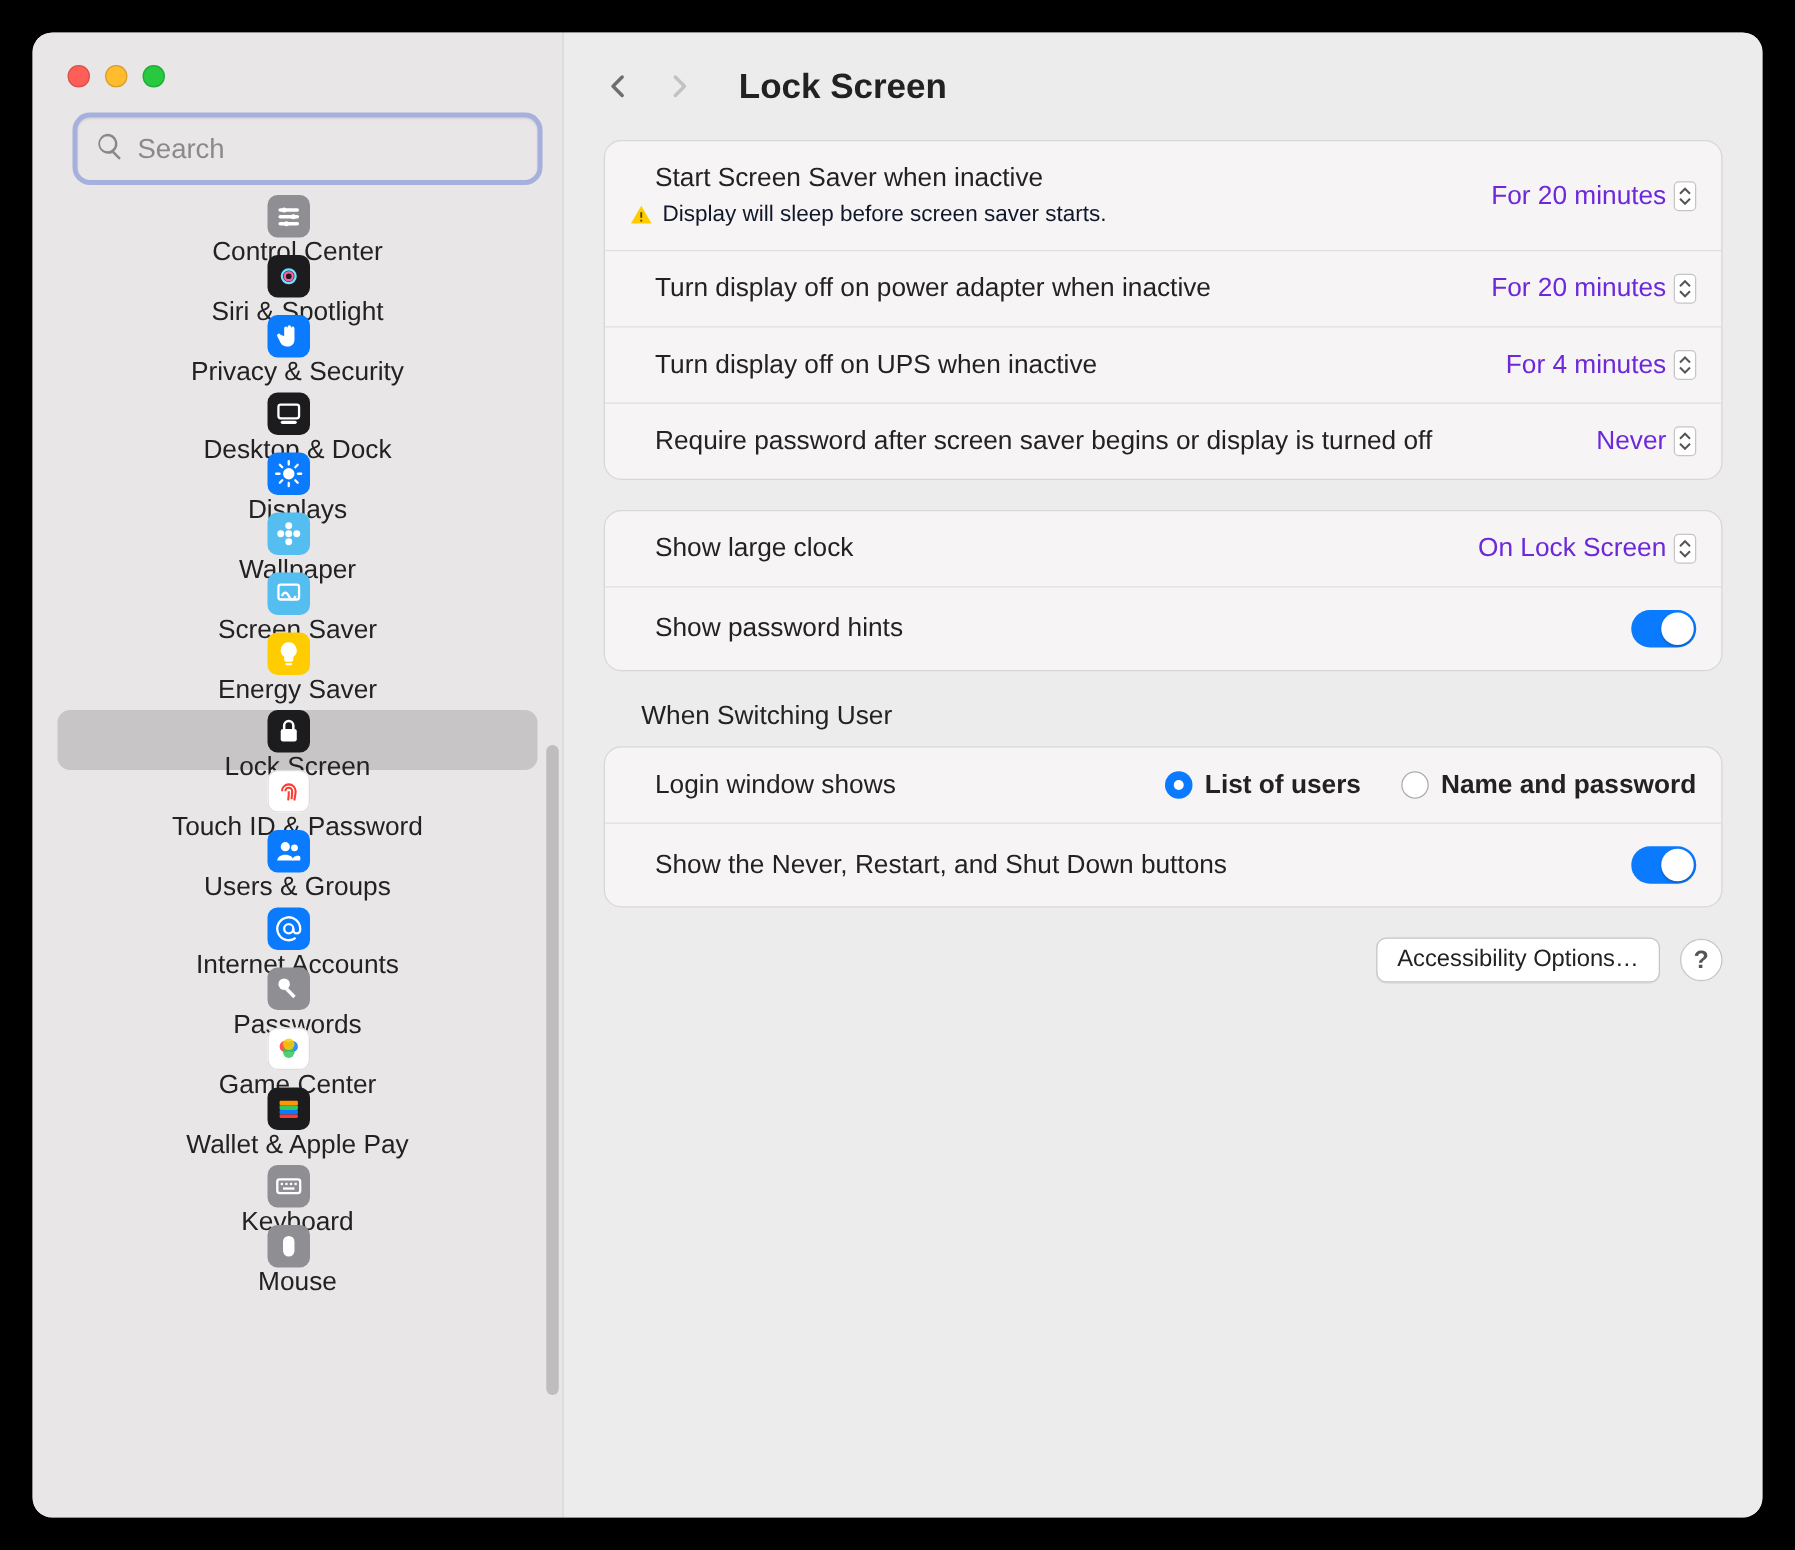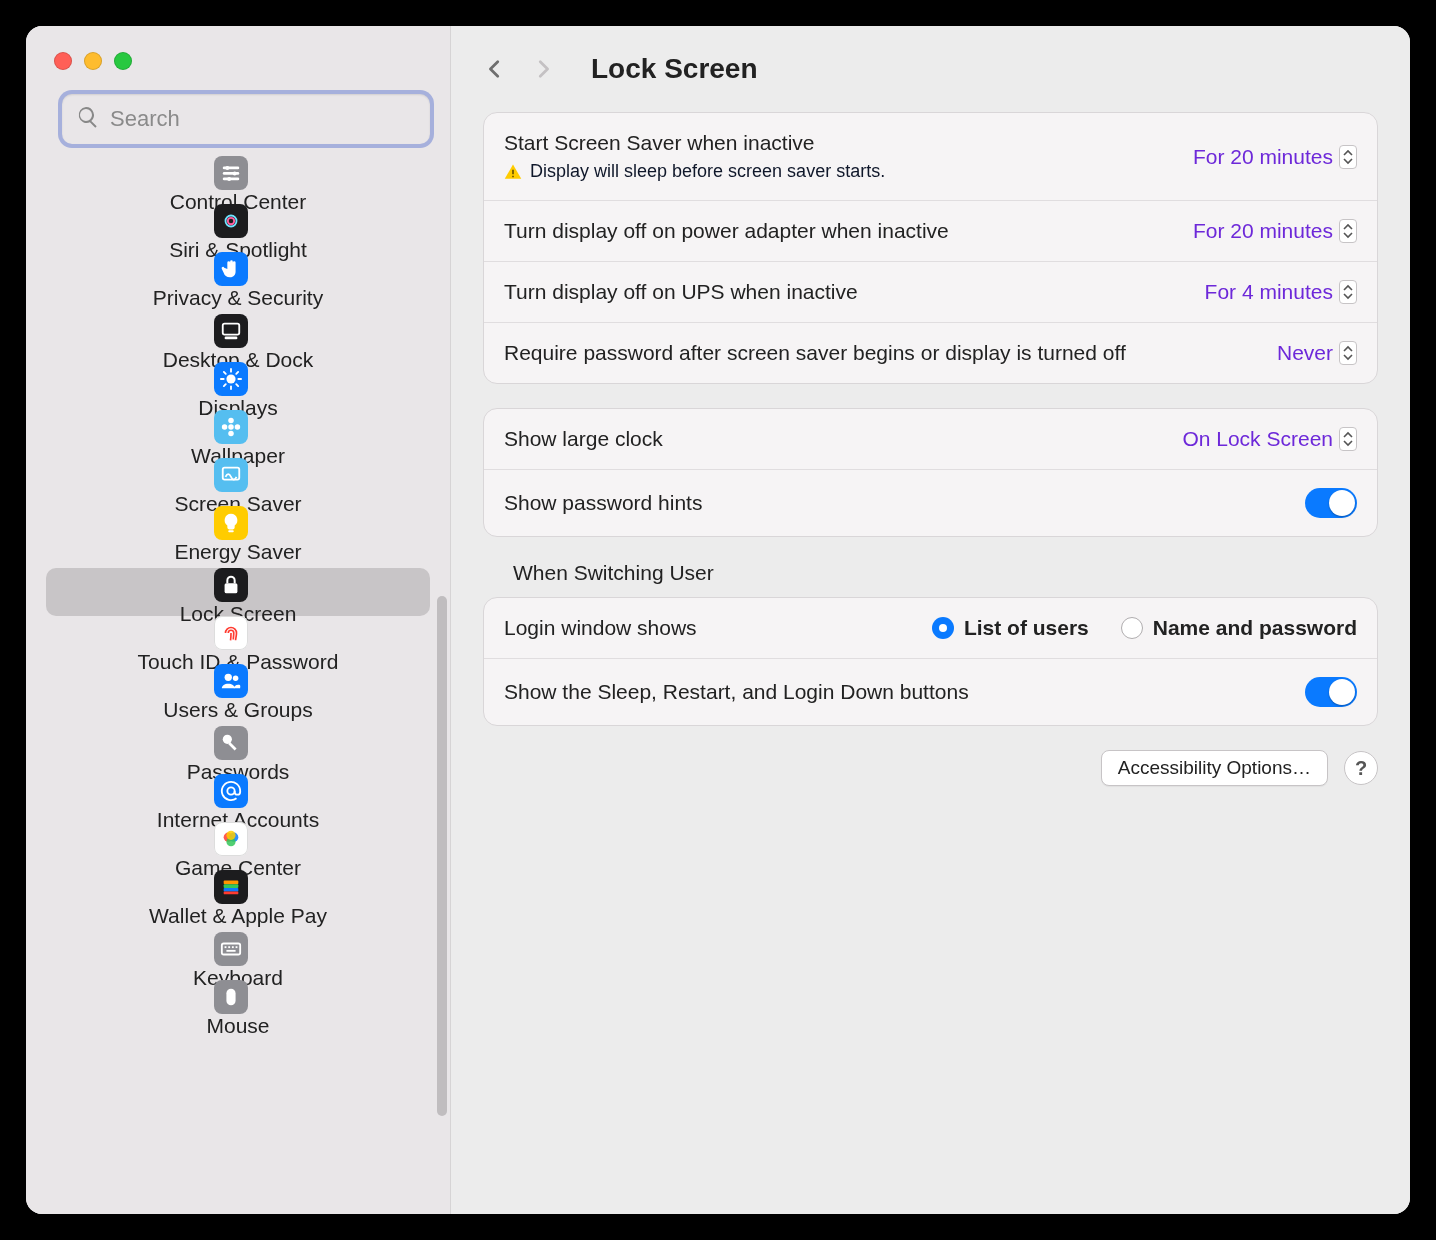--- a/index.html
+++ b/index.html
@@ -37,21 +37,21 @@
   .nav-arrow { width: 24px; height: 24px; display:flex; align-items:center; justify-content:center; }
   .nav-arrow svg { width: 22px; height: 22px; }
   .page-title { font-size: 28px; font-weight: 700; color: #222; margin-left: 12px; }
 
   .content { flex: 1; overflow-y: auto; padding: 0 32px 32px 32px; }
 
   .card { background: #f6f4f5; border: 1px solid #d9d6d8; border-radius: 14px; margin-bottom: 24px; }
   .row { display: flex; align-items: center; padding: 18px 20px; border-top: 1px solid #e0dddf; gap: 16px; }
   .row:first-child { border-top: none; }
   .row-text { flex: 1; min-width: 0; }
-  .row-label { font-size: 21px; color: #222; }
+  .row-label { font-size: 21px; color: #222; margin-left: 20px; }
   .row-warn { display: flex; align-items: center; gap: 8px; margin-top: 6px; }
   .row-warn-text { font-size: 18px; color: #0f172a; }
   .warn-ico { width: 18px; height: 18px; }
 
   .popup { display: flex; align-items: center; gap: 6px; font-size: 21px; color: #6d28d9; white-space: nowrap; }
   .stepper { width: 18px; height: 24px; display: flex; flex-direction: column; justify-content: center; background:#fff; border:1px solid #c7c4c6; border-radius:4px; }
   .stepper svg { width: 12px; height: 8px; margin: 0 auto; }
 
   .toggle { width: 52px; height: 30px; border-radius: 15px; position: relative; flex-shrink:0; }
   .toggle.on { background: #0a7aff; }
@@ -217,36 +217,36 @@
                 <circle cx="17" cy="9" r="3"></circle>
                 <path d="M2 20c0-3 3-5 7-5s7 2 7 5"></path>
                 <path d="M15 20c0-2 2-4 5-4s2 2 2 4"></path>
               </svg>
             </div>
             <div class="side-label">Users &amp; Groups</div>
           </div>
         </div>
         <div class="sidebar-group">
           <div class="side-item">
-            <div class="side-icon" style="background: rgb(142, 142, 147);">
-              <svg viewBox="0 0 24 24" fill="#fff">
-                <circle cx="8" cy="8" r="5"></circle>
-                <rect x="11" y="11" width="10" height="3" transform="rotate(45 11 11)"></rect>
-              </svg>
-            </div>
-            <div class="side-label">Passwords</div>
-          </div>
-          <div class="side-item">
             <div class="side-icon" style="background: rgb(10, 122, 255);">
               <svg viewBox="0 0 24 24" fill="none" stroke="#fff" stroke-width="2">
                 <circle cx="12" cy="12" r="4"></circle>
                 <path d="M16 12v1a3 3 0 006 0v-1a10 10 0 10-4 8"></path>
               </svg>
             </div>
             <div class="side-label">Internet Accounts</div>
+          </div>
+          <div class="side-item">
+            <div class="side-icon" style="background: rgb(142, 142, 147);">
+              <svg viewBox="0 0 24 24" fill="#fff">
+                <circle cx="8" cy="8" r="5"></circle>
+                <rect x="11" y="11" width="10" height="3" transform="rotate(45 11 11)"></rect>
+              </svg>
+            </div>
+            <div class="side-label">Passwords</div>
           </div>
           <div class="side-item">
             <div class="side-icon" style="background: rgb(255, 255, 255); box-shadow: rgb(221, 221, 221) 0px 0px 0px 1px inset;">
               <svg viewBox="0 0 24 24">
                 <circle cx="9" cy="10" r="5" fill="#ff3b30" opacity="0.85"></circle>
                 <circle cx="15" cy="10" r="5" fill="#0a7aff" opacity="0.85"></circle>
                 <circle cx="12" cy="15" r="5" fill="#34c759" opacity="0.85"></circle>
                 <circle cx="12" cy="8" r="5" fill="#ffcc00" opacity="0.85"></circle>
               </svg>
             </div>
@@ -422,21 +422,21 @@
                 <span>List of users</span>
               </div>
               <div class="radio">
                 <div class="radio-circle"></div>
                 <span>Name and password</span>
               </div>
             </div>
         </div>
         <div class="row">
           <div class="row-text">
-              <div class="row-label">Show the Sleep, Restart, and Login Down buttons</div>
+              <div class="row-label">Show the Never, Restart, and Shut Down buttons</div>
             </div>
           <div class="toggle on">
               <div class="knob"></div>
             </div>
         </div>
       </div>
 
       <div class="footer-row">
         <button class="btn">Accessibility Options…</button>
         <div class="help-btn">?</div>

